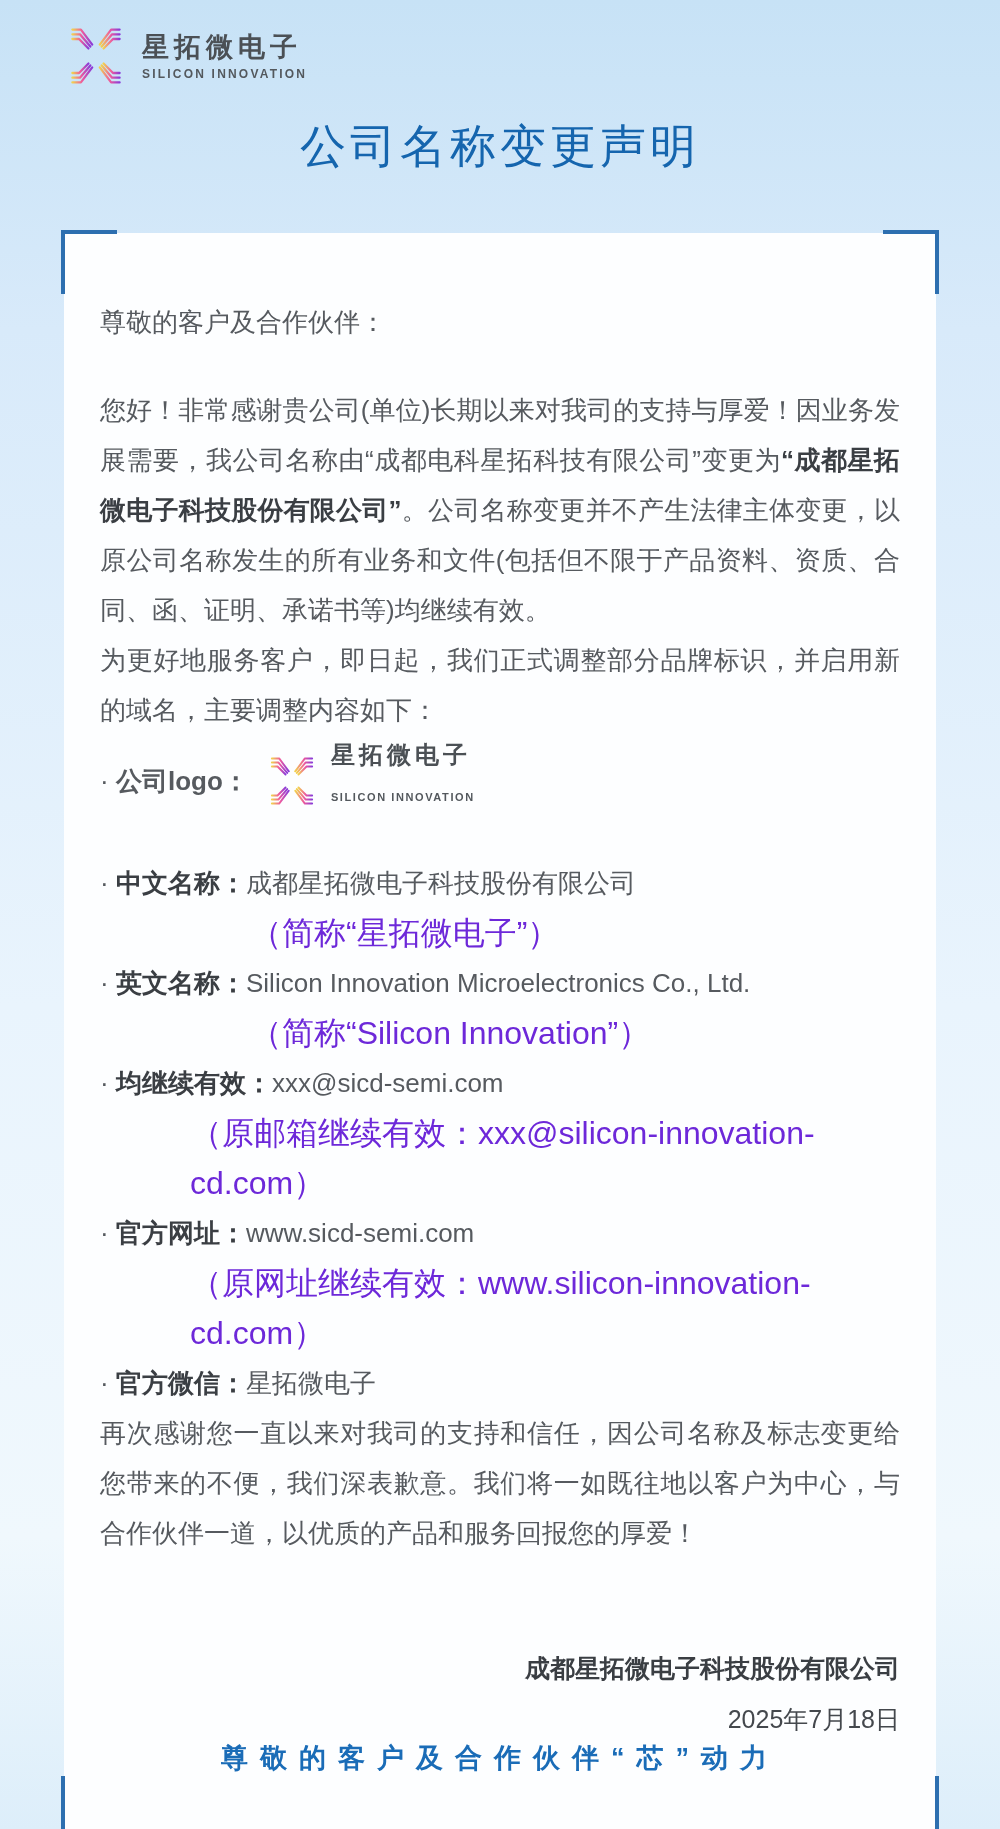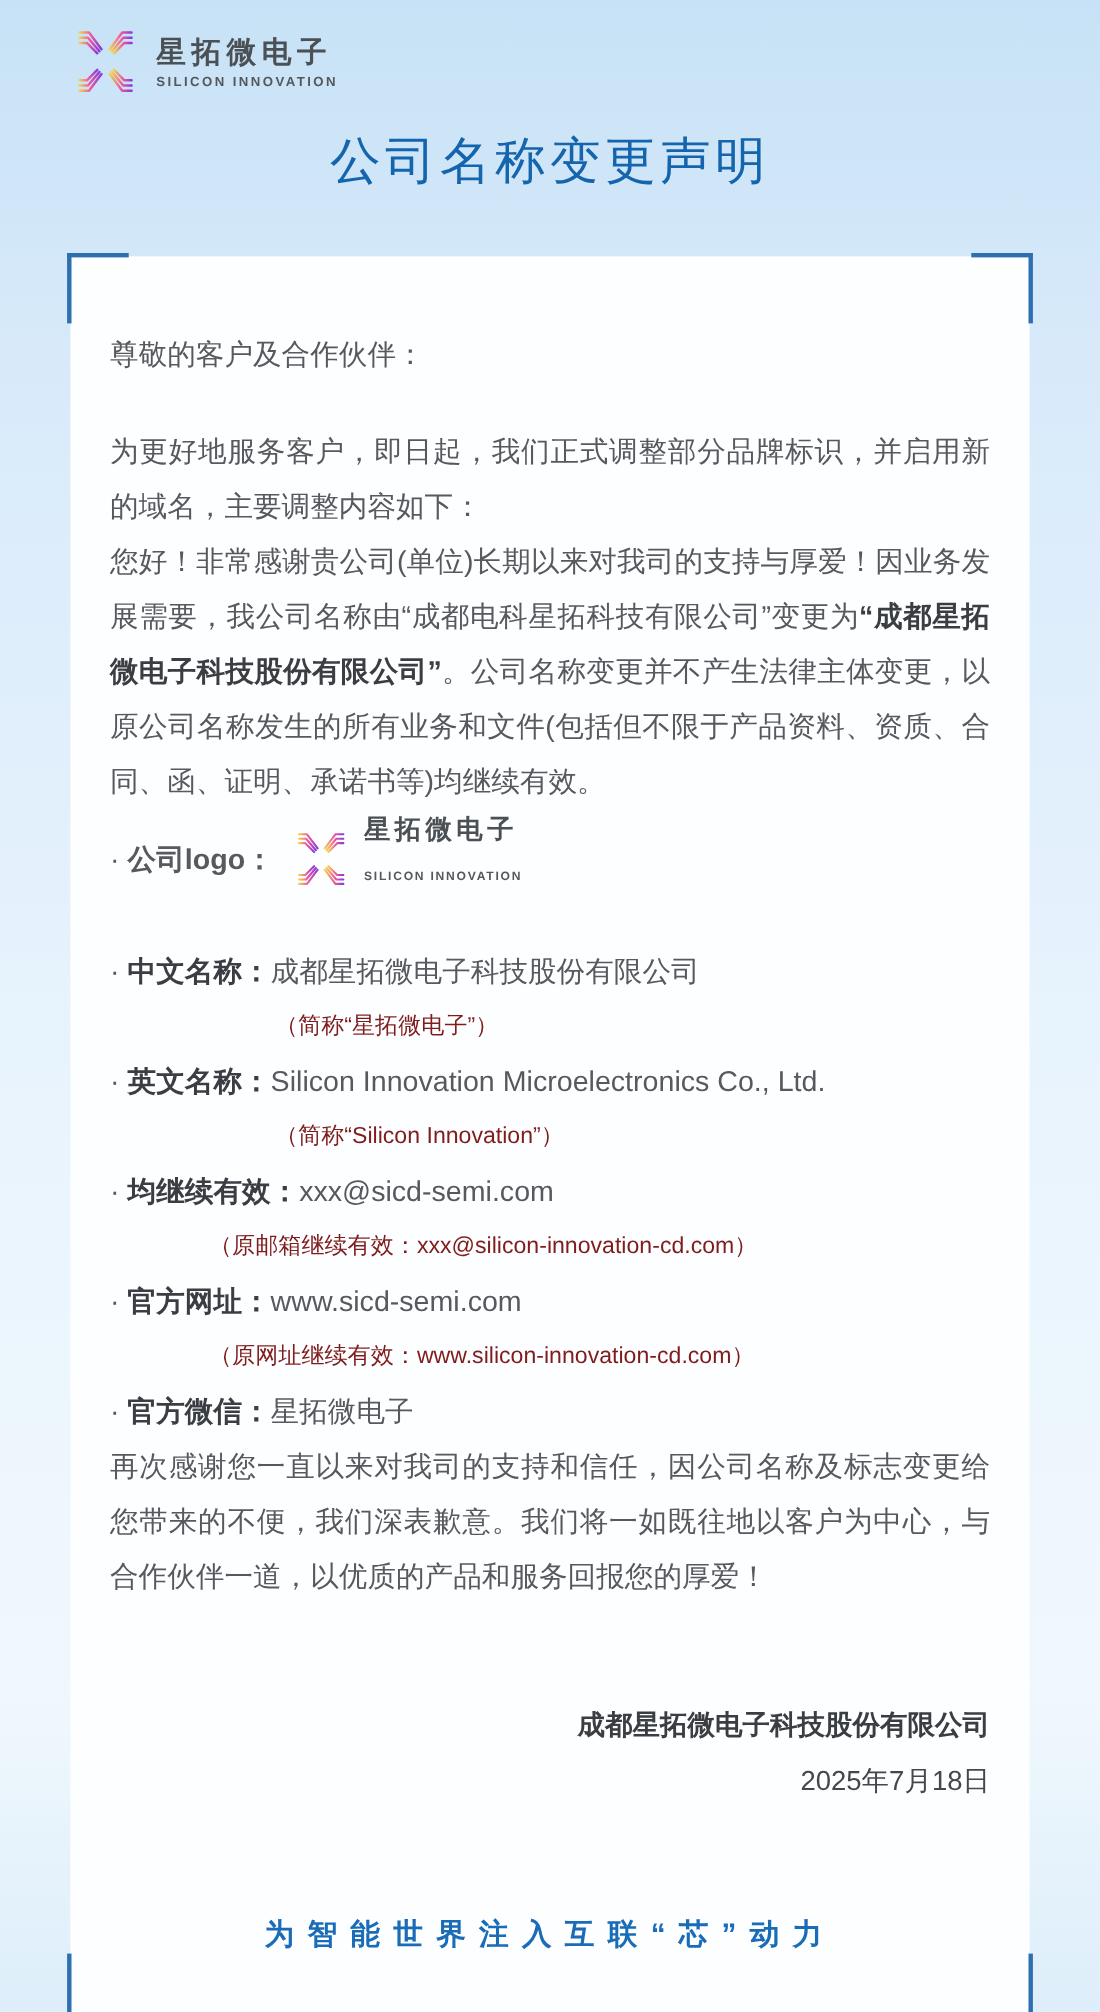--- a/index.html
+++ b/index.html
@@ -30,21 +30,21 @@
   .corner.br{bottom:-3px;right:-3px;border-bottom:4px solid #2d6fb0;border-right:4px solid #2d6fb0;}
   .salutation{margin:0 0 42px 0;font-size:26px;color:#565a5f;line-height:42px;}
   .para{margin:0;font-size:26px;color:#565a5f;line-height:50px;text-align:justify;}
   .para .bold, .blabel, .sig-company{font-weight:bold;color:#3a3e43;}
   
   .bullet{display:flex;align-items:center;font-size:26px;line-height:50px;color:#565a5f;}
   .marker{width:16px;color:#565a5f;}
   .blabel{white-space:nowrap;}
   .blabel.plain{font-weight:bold;color:#565a5f;}
   .bvalue{color:#565a5f;}
-  .subline{font-size:21px;line-height:50px;color:#7f1d1d;}
+  .subline{font-size:32px;line-height:50px;color:#6d28d9;}
   .sub-deep{padding-left:150px;}
   .sub-mid{padding-left:90px;}
   .logo-row{margin:6px 0 36px 0;}
   .inline-logo{display:flex;align-items:center;gap:10px;margin-left:14px;}
   .inline-logo .logo-cn{font-size:24px;letter-spacing:4px;}
   .inline-logo .logo-en{font-size:11px;letter-spacing:1.6px;margin-top:2px;}
   .closing{margin-top:0;}
   .signature{margin-top:88px;text-align:right;}
   .sig-company{font-size:25px;line-height:45px;}
   .sig-date{font-size:25px;line-height:45px;color:#44484d;margin-top:6px;}
@@ -100,23 +100,23 @@
   <h1 class="page-title">公司名称变更声明</h1>
 
   <main class="letter-card">
     <span class="corner tl"></span>
     <span class="corner tr"></span>
     <span class="corner bl"></span>
     <span class="corner br"></span>
 
     <p class="salutation">尊敬的客户及合作伙伴：</p>
 
+    <p class="para"><span>您好！非常感谢贵公司(单位)长期以来对我司的支持与厚爱！因业务发展需要，我公司名称由“成都电科星拓科技有限公司”变更为</span><span class="bold">“成都星拓微电子科技股份有限公司”</span><span>。公司名称变更并不产生法律主体变更，以原公司名称发生的所有业务和文件(包括但不限于产品资料、资质、合同、函、证明、承诺书等)均继续有效。</span></p>
+
     <p class="para">为更好地服务客户，即日起，我们正式调整部分品牌标识，并启用新的域名，主要调整内容如下：</p>
-
-    <p class="para"><span>您好！非常感谢贵公司(单位)长期以来对我司的支持与厚爱！因业务发展需要，我公司名称由“成都电科星拓科技有限公司”变更为</span><span class="bold">“成都星拓微电子科技股份有限公司”</span><span>。公司名称变更并不产生法律主体变更，以原公司名称发生的所有业务和文件(包括但不限于产品资料、资质、合同、函、证明、承诺书等)均继续有效。</span></p>
 
     <div class="bullet logo-row">
       <span class="marker">·</span>
       <span class="blabel plain">公司logo：</span>
       <span class="inline-logo">
         <span class="logo-icon">
           <svg width="58" height="58" viewBox="0 0 72 72">
             <defs>
               <linearGradient id="lg2" x1="0" y1="0" x2="1" y2="0">
                 <stop offset="0" stop-color="#f2d14e"></stop>
@@ -188,15 +188,15 @@
     </div>
 
     <p class="para closing">再次感谢您一直以来对我司的支持和信任，因公司名称及标志变更给您带来的不便，我们深表歉意。我们将一如既往地以客户为中心，与合作伙伴一道，以优质的产品和服务回报您的厚爱！</p>
 
     <div class="signature">
       <div class="sig-company">成都星拓微电子科技股份有限公司</div>
       <div class="sig-date">2025年7月18日</div>
     </div>
   </main>
 
-  <footer class="slogan">为智能世界注入互联“芯”动力</footer>
+  <footer class="slogan">尊敬的客户及合作伙伴“芯”动力</footer>
 
 </div>
 
 </body></html>

